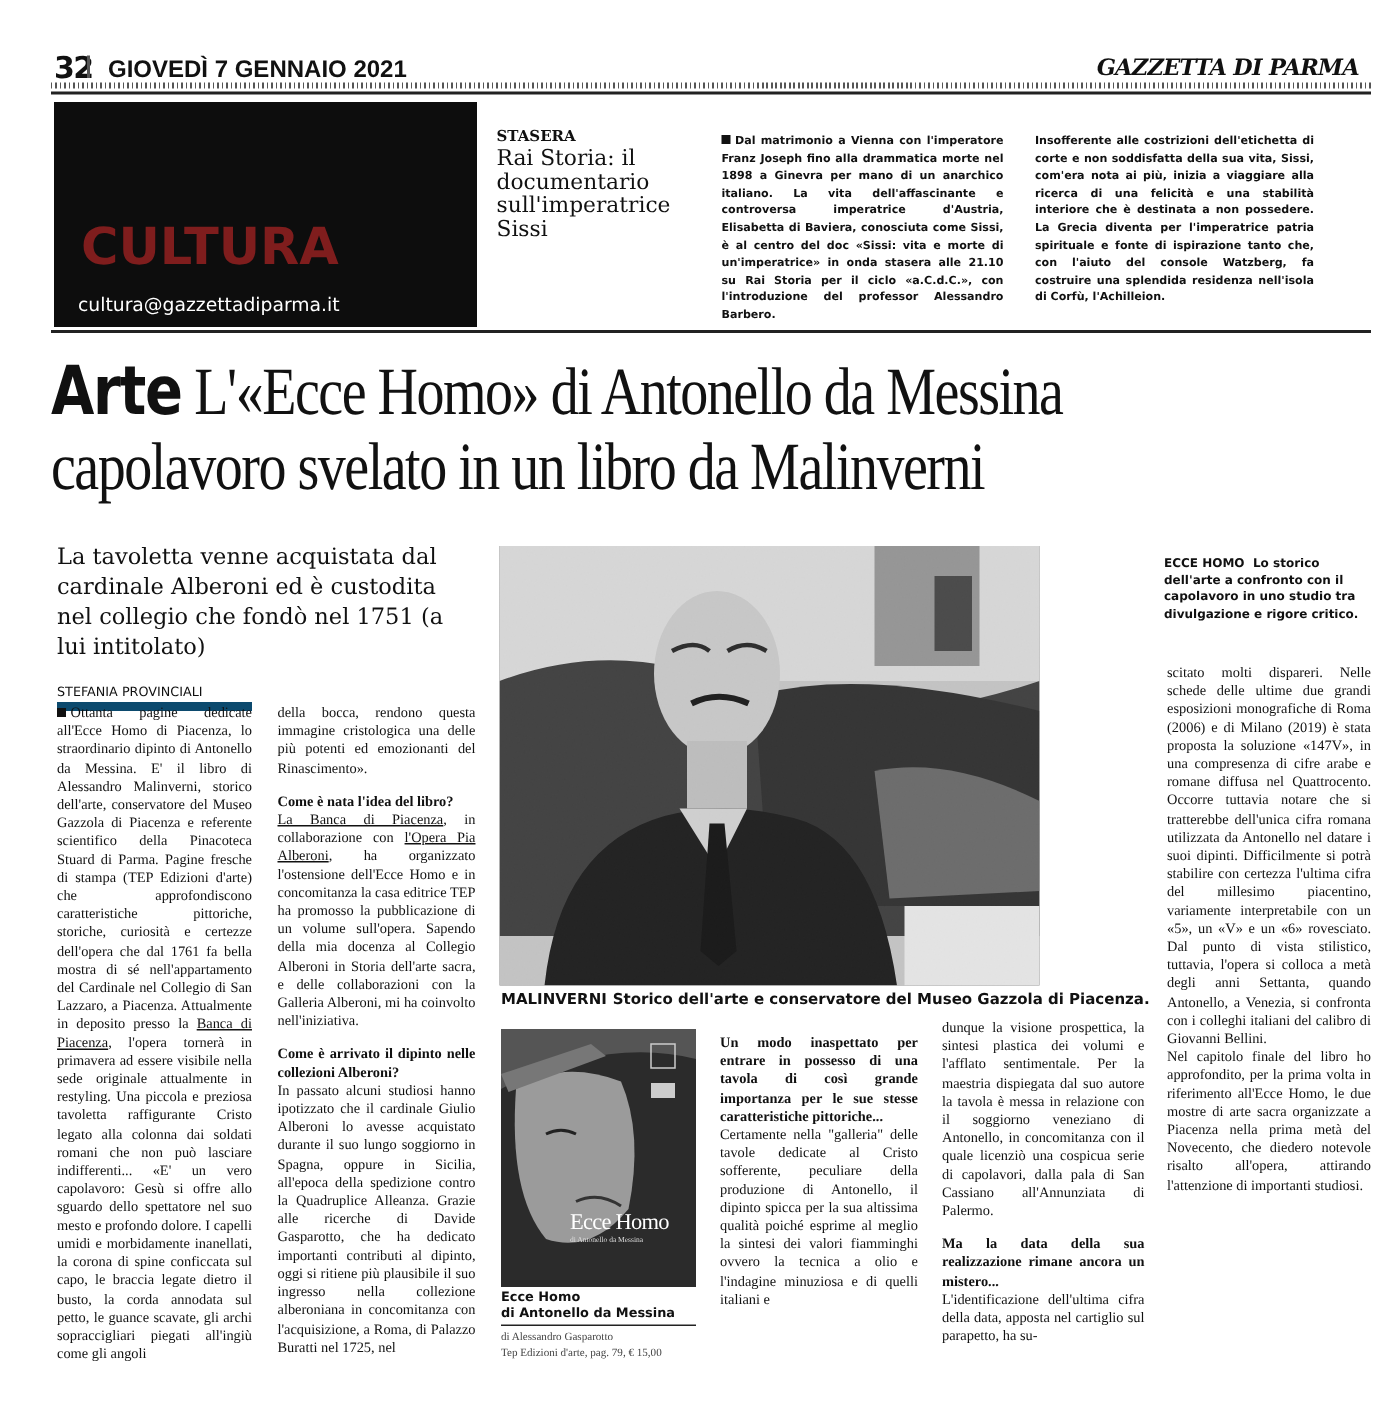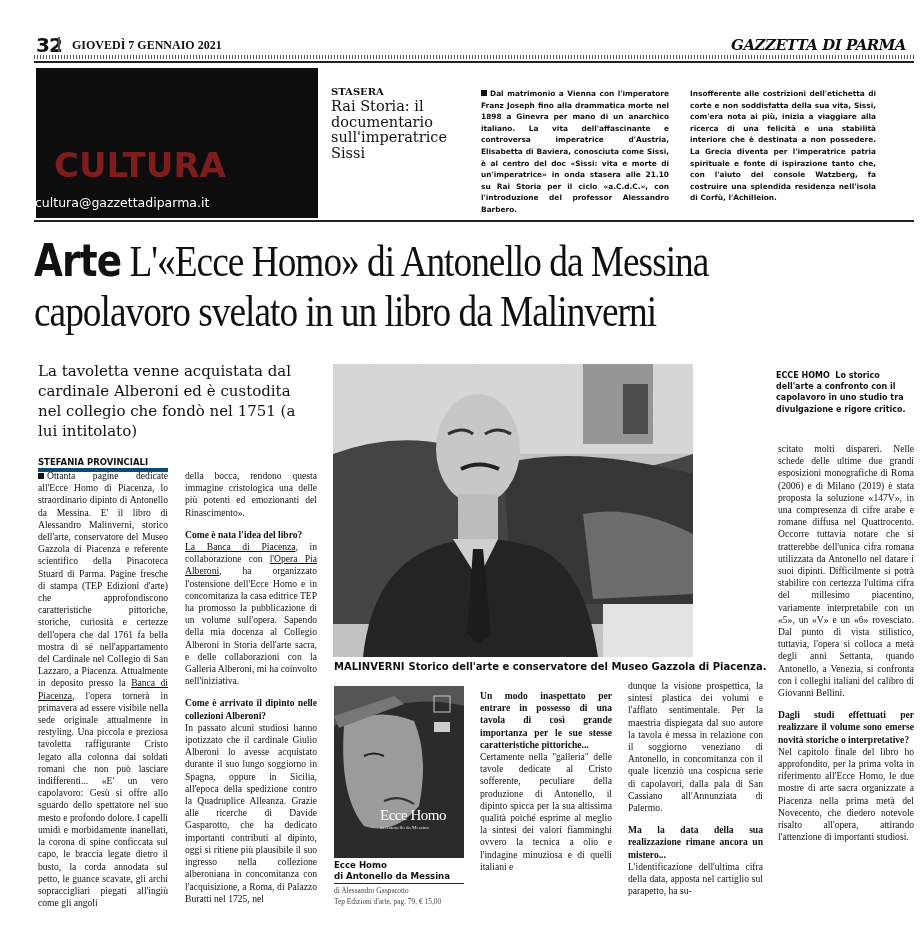--- a/index.html
+++ b/index.html
@@ -4,50 +4,50 @@
 <style>
   * { box-sizing: border-box; margin: 0; padding: 0; }
   html, body { width: 920px; height: 948px; background: #fff; overflow: hidden; }
   body { position: relative; font-family: "DejaVu Serif", serif; color: #111; }
 
   .abs { position: absolute; }
 
   
   .page-num { left: 36px; top: 33px; font-family: "DejaVu Sans", sans-serif; font-weight: bold; font-size: 20px; letter-spacing: -1px; }
   .page-sep { left: 58px; top: 37px; width: 2px; height: 15px; background: #555; }
-  .page-date { left: 72px; top: 38px; font-family: Liberation Serif, serif; font-weight: bold; font-size: 12px; }
+  .page-date { left: 72px; top: 38px; font-family: Liberation Sans, sans-serif; font-weight: bold; font-size: 16px; }
   .masthead { right: 14px; top: 36px; font-family: "DejaVu Serif", serif; font-weight: bold; font-style: italic; font-size: 15px; letter-spacing: -0.5px; }
   .rule-dotted { left: 34px; top: 55px; width: 880px; height: 4px;
     background: repeating-linear-gradient(90deg, #555 0 1px, #fff 1px 3px); }
   .rule-solid { left: 34px; top: 61px; width: 880px; height: 2px; background: #222; }
 
   
   .section-box { left: 36px; top: 68px; width: 282px; height: 150px; background: #0d0d0d; }
   .section-title { left: 54px; top: 145px; font-family: "DejaVu Sans", sans-serif; font-weight: bold; font-size: 34px; color: #7f1d1d; letter-spacing: 0; }
-  .section-email { left: 35px; top: 195px; font-family: "DejaVu Sans", sans-serif; font-size: 12.5px; color: #fff; }
+  .section-email { left: 52px; top: 195px; font-family: "DejaVu Sans", sans-serif; font-size: 12.5px; color: #fff; }
 
   
   .stasera-kicker { left: 331px; top: 86px; font-family: "DejaVu Serif", serif; font-weight: bold; font-size: 10px; }
   .stasera-title { left: 331px; top: 99px; width: 140px; font-family: "DejaVu Serif", serif; font-size: 14.5px; line-height: 15.5px; }
   .stasera-col { top: 88px; font-family: "DejaVu Sans", sans-serif; font-weight: bold; font-size: 7.4px; line-height: 11.6px; text-align: justify; }
   .stasera-col1 { left: 481px; width: 188px; }
   .stasera-col2 { left: 690px; width: 186px; }
   .sq { display: inline-block; width: 6px; height: 6px; background: #111; margin-right: 3px; vertical-align: 0; }
 
   .top-rule { left: 34px; top: 220px; width: 880px; height: 2px; background: #222; }
 
   
   .headline { left: 34px; top: 236px; width: 880px; font-family: "Liberation Serif", serif; font-size: 45px; line-height: 50px; letter-spacing: -1.2px; transform: scaleX(0.83); transform-origin: left top; width: 1060px; }
   .headline .kicker { font-family: "DejaVu Sans", sans-serif; font-weight: bold; letter-spacing: -1px; }
 
   
   .subhead { left: 38px; top: 361px; width: 280px; font-family: "DejaVu Serif", serif; font-size: 15px; line-height: 20px; }
 
   
-  .byline { left: 38px; top: 457px; width: 130px; font-family: "DejaVu Sans", sans-serif; font-weight: bold; font-size: 8.5px; border-bottom: 4px solid #0c4a6e; padding-bottom: 1px; }
+  .byline { left: 38px; top: 457px; width: 130px; font-family: "DejaVu Sans", sans-serif; font-weight: normal; font-size: 8.5px; border-bottom: 6px solid #0c4a6e; padding-bottom: 1px; }
 
   
   .col { font-family: "Liberation Serif", serif; font-size: 9.6px; line-height: 12.2px; text-align: justify; }
   .col p { margin: 0; }
   .col .q { font-weight: bold; margin-top: 10px; }
   .u { text-decoration: underline; }
   .col1 { left: 38px; top: 470px; width: 130px; }
   .col2 { left: 185px; top: 470px; width: 132px; }
   .col3 { left: 480px; top: 680px; width: 132px; }
   .col4 { left: 628px; top: 680px; width: 135px; }
@@ -174,15 +174,14 @@
 </div>
 
 <div class="abs col col4">
   <p>dunque la visione prospettica, la sintesi plastica dei volumi e l'afflato sentimentale. Per la maestria dispiegata dal suo autore la tavola è messa in relazione con il soggiorno veneziano di Antonello, in concomitanza con il quale licenziò una cospicua serie di capolavori, dalla pala di San Cassiano all'Annunziata di Palermo.</p>
   <p class="q">Ma la data della sua realizzazione rimane ancora un mistero...</p>
   <p>L'identificazione dell'ultima cifra della data, apposta nel cartiglio sul parapetto, ha su-</p>
 </div>
 
 <div class="abs col col5">
   <p>scitato molti dispareri. Nelle schede delle ultime due grandi esposizioni monografiche di Roma (2006) e di Milano (2019) è stata proposta la soluzione «147V», in una compresenza di cifre arabe e romane diffusa nel Quattrocento. Occorre tuttavia notare che si tratterebbe dell'unica cifra romana utilizzata da Antonello nel datare i suoi dipinti. Difficilmente si potrà stabilire con certezza l'ultima cifra del millesimo piacentino, variamente interpretabile con un «5», un «V» e un «6» rovesciato. Dal punto di vista stilistico, tuttavia, l'opera si colloca a metà degli anni Settanta, quando Antonello, a Venezia, si confronta con i colleghi italiani del calibro di Giovanni Bellini.</p>
-  <p class="q">Dagli studi effettuati per realizzare il volume sono emerse novità storiche o interpretative?</p>
   <p>Nel capitolo finale del libro ho approfondito, per la prima volta in riferimento all'Ecce Homo, le due mostre di arte sacra organizzate a Piacenza nella prima metà del Novecento, che diedero notevole risalto all'opera, attirando l'attenzione di importanti studiosi.</p>
 </div>
 
 </body></html>

